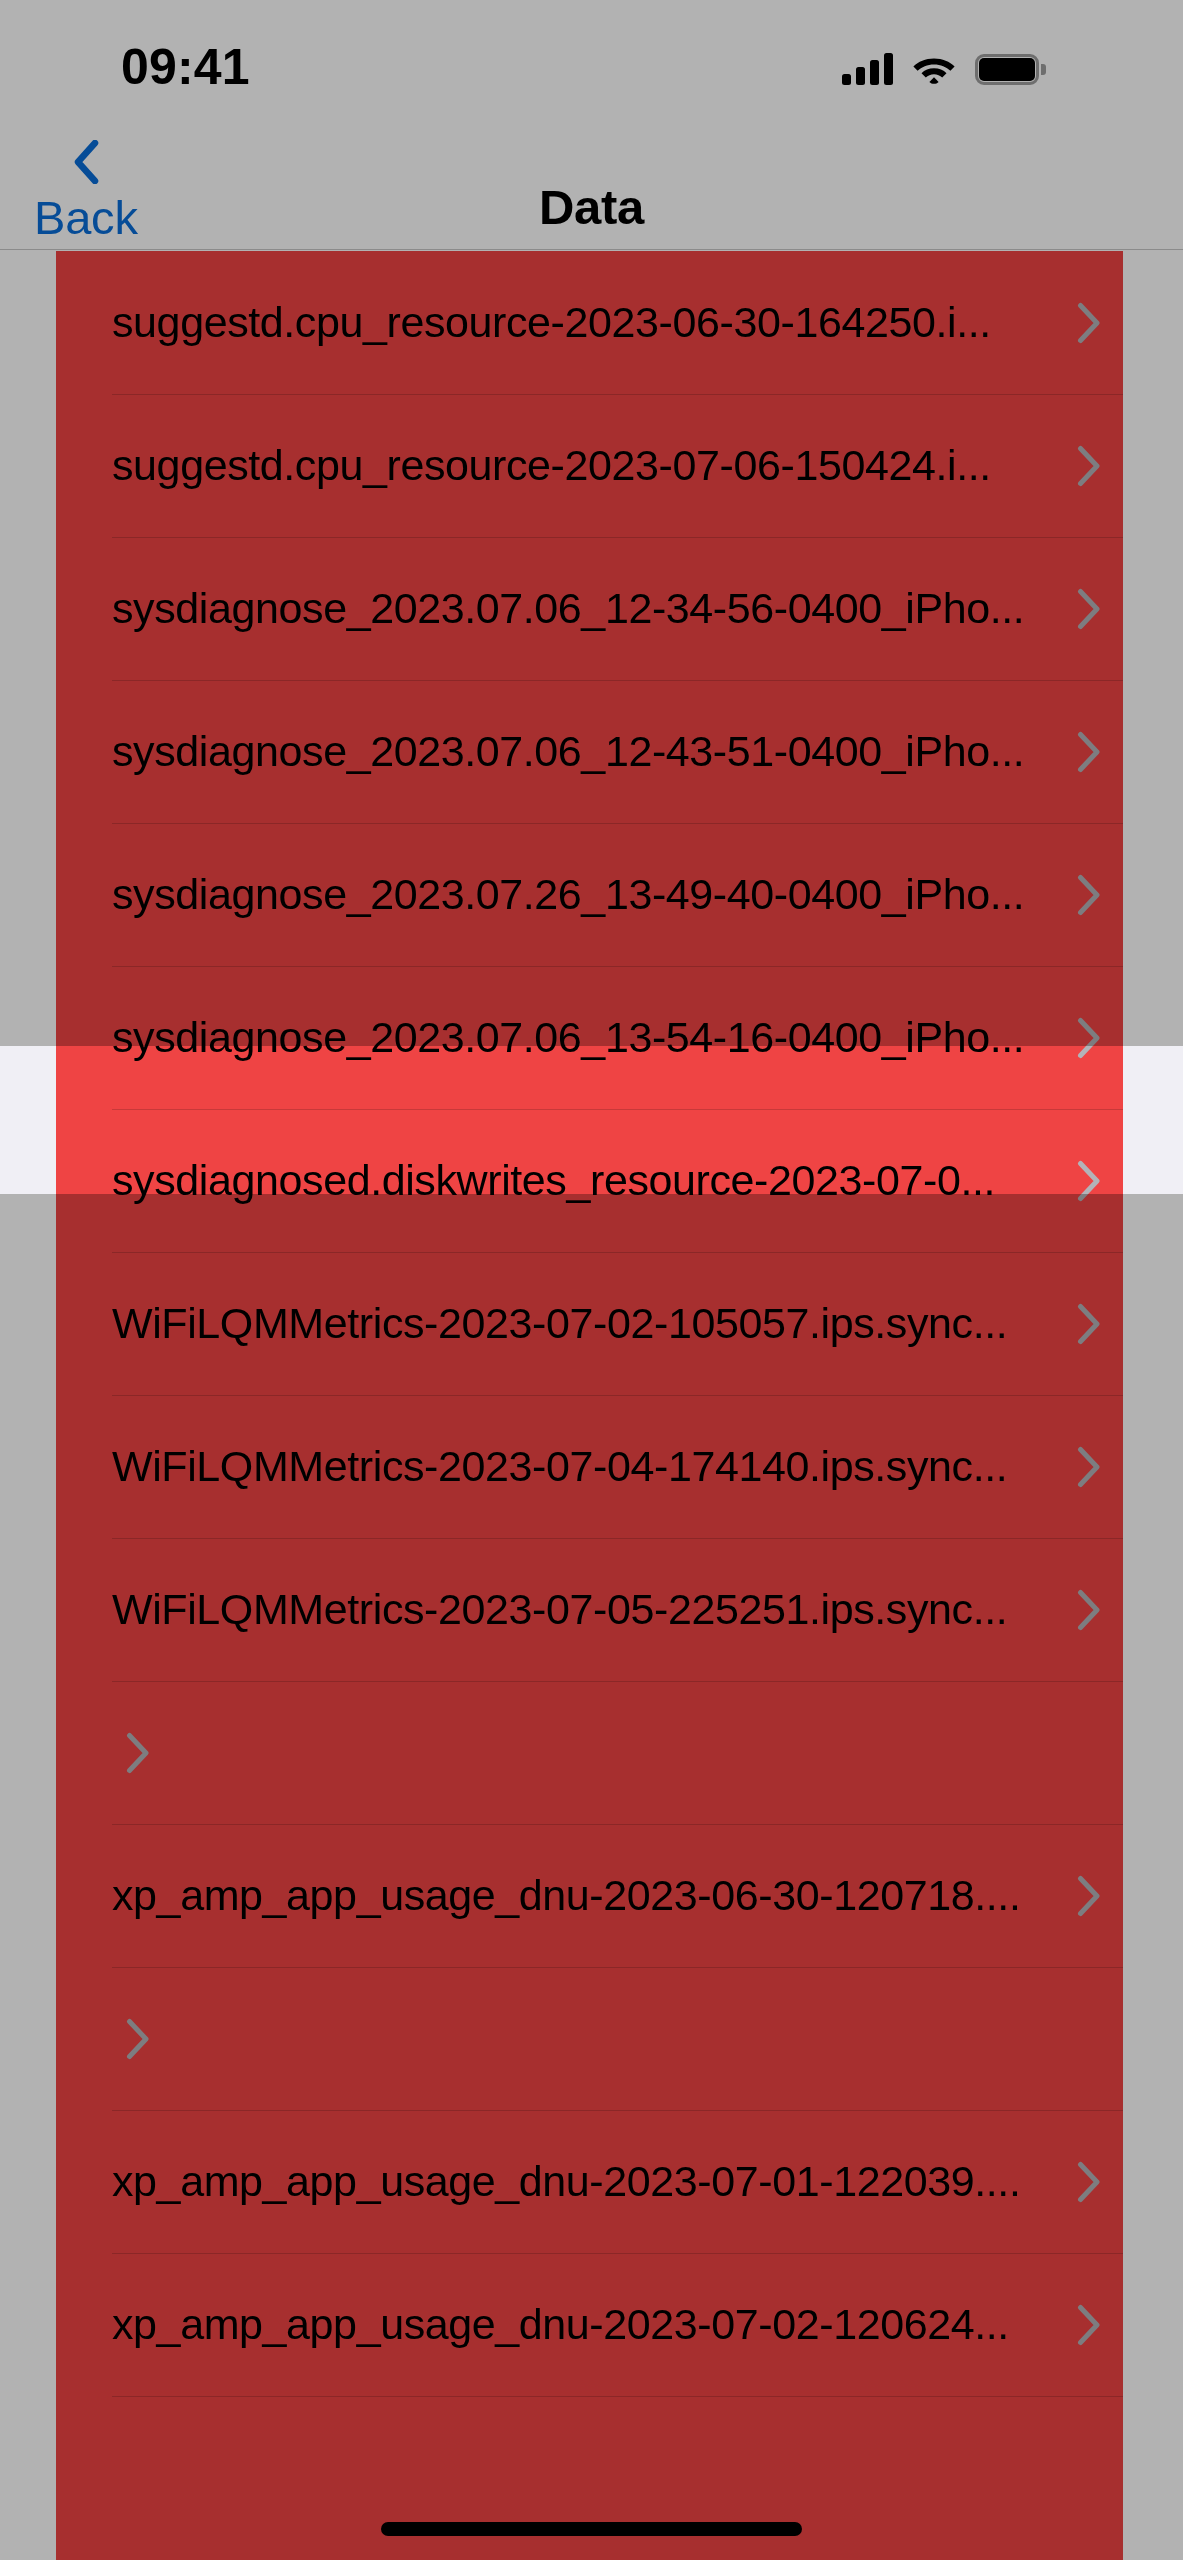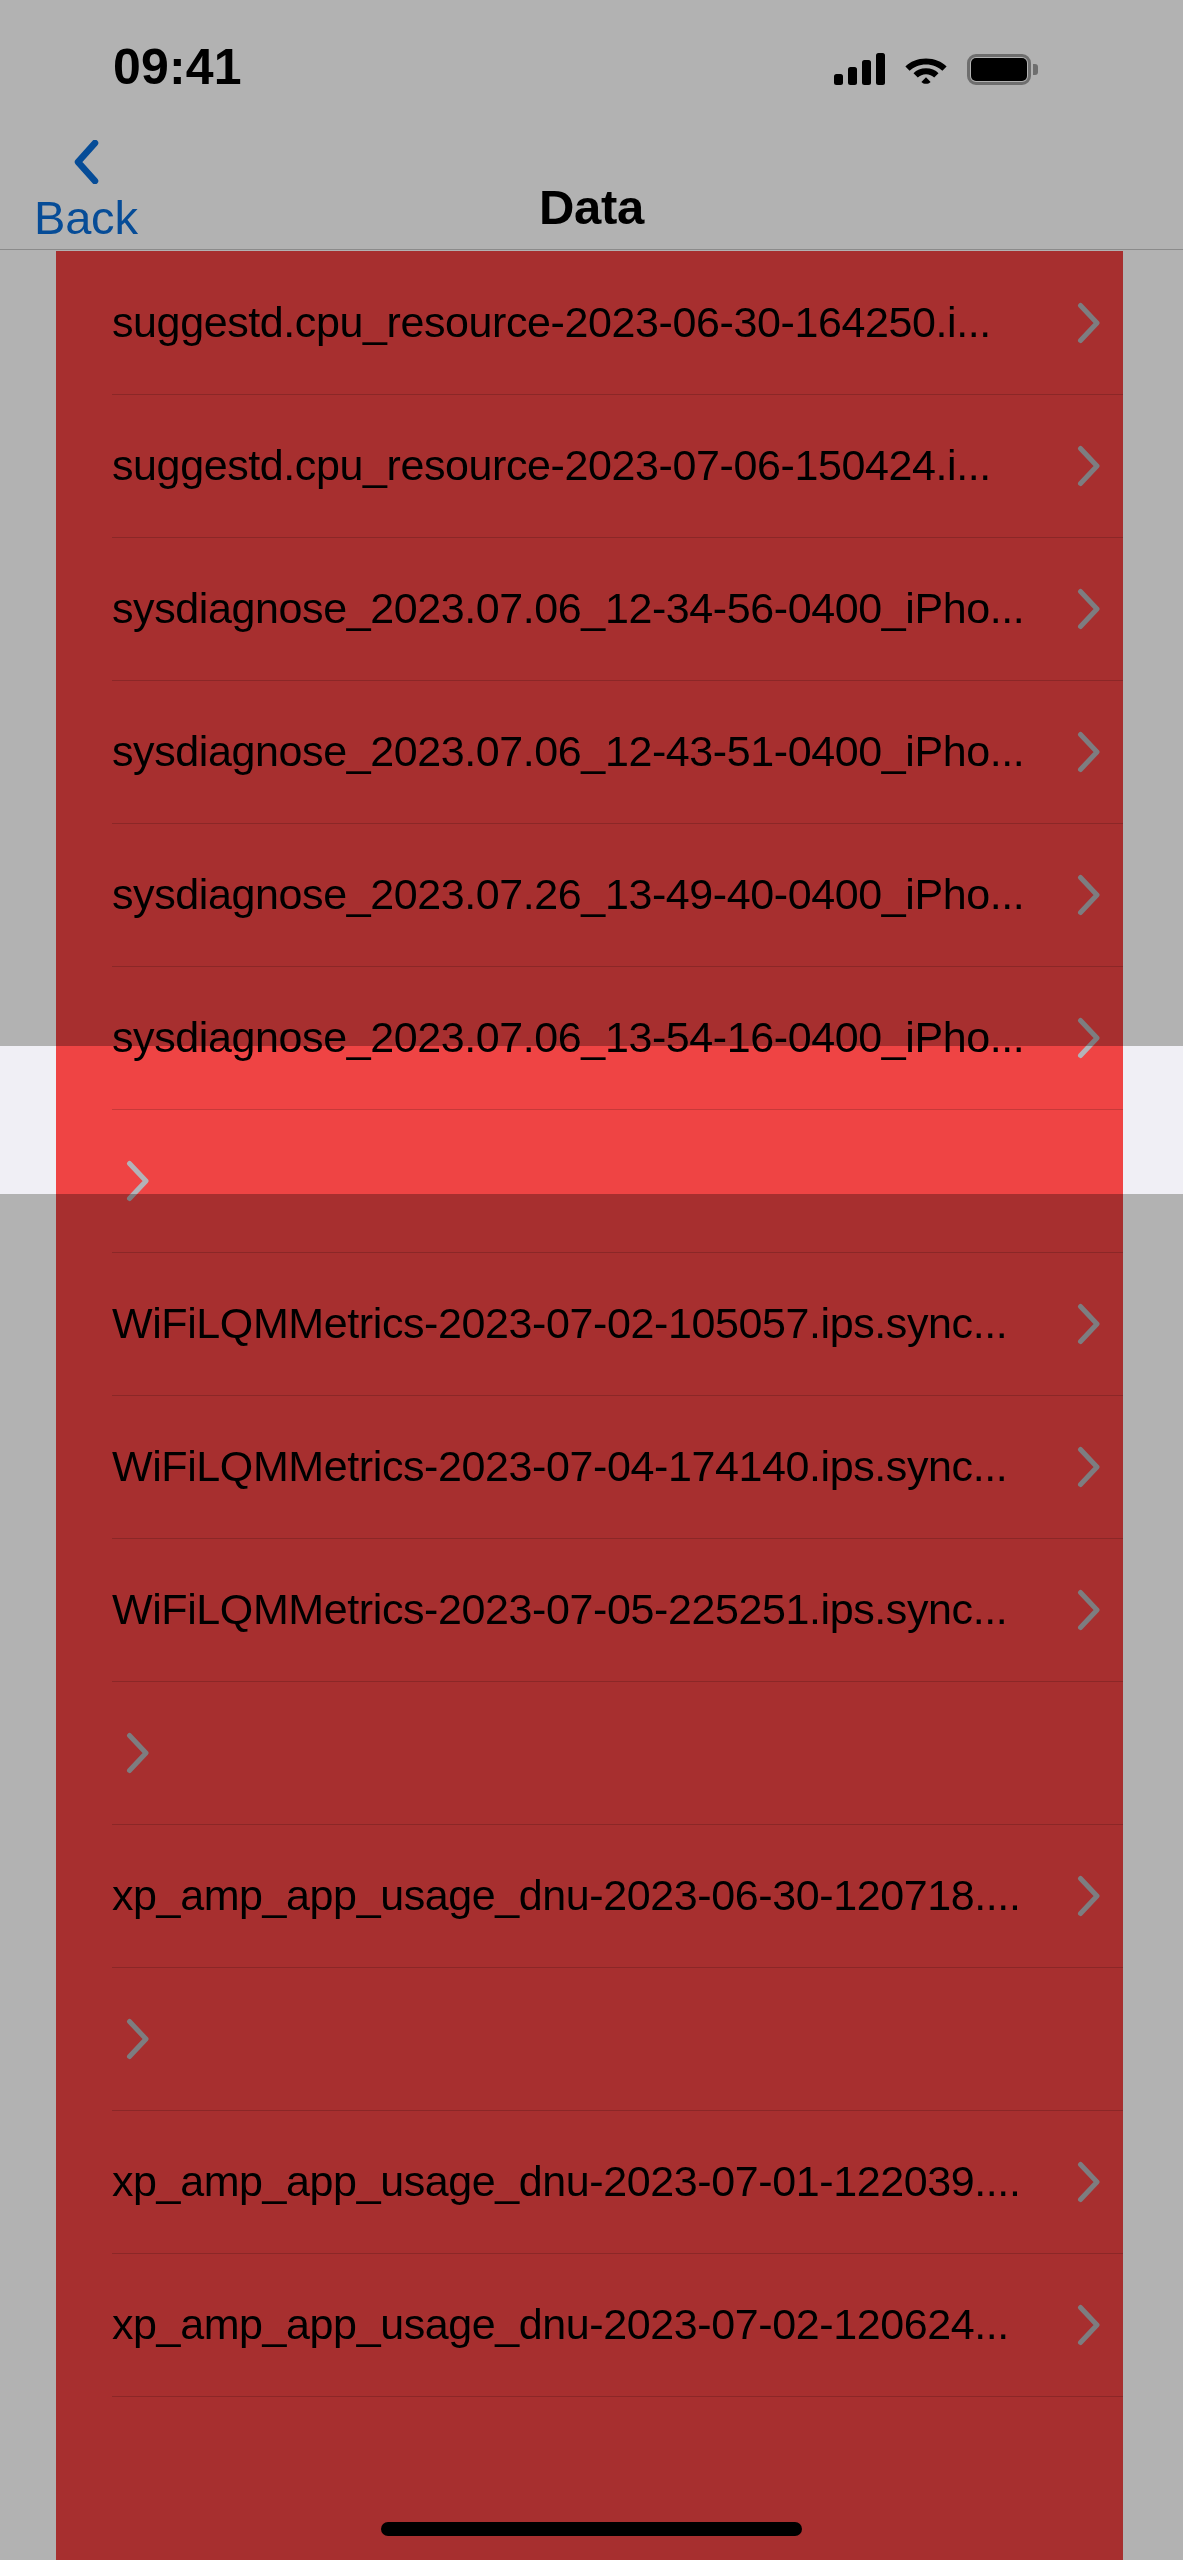--- a/index.html
+++ b/index.html
@@ -17,21 +17,21 @@
   }
 
   
   #screen{
     position:absolute; inset:0;
     background:#ffffff;
   }
 
   
   #statusbar{
-    position:absolute; top:0; left:9px;
+    position:absolute; top:0; left:17px;
     width:1084px; height:140px;
     background:#ffffff;
   }
   #clock{
     position:absolute; left:104px; top:38px;
     font-size:50px; font-weight:600; color:#000;
     letter-spacing:0.2px;
   }
   #status-right{
     position:absolute; right:62px; top:44px;
@@ -221,20 +221,21 @@
         </div>
         <div class="row">
           <span class="sep"></span>
           <span class="name">sysdiagnose_2023.07.06_13-54-16-0400_iPho...</span>
           <span class="disc"><svg viewBox="0 0 24 42" width="24" height="42" aria-hidden="true">
               <path d="M3.5 3.5L20 21 3.5 38.5" fill="none" stroke="#b3b3b8" stroke-width="5" stroke-linecap="round" stroke-linejoin="round"></path>
             </svg></span>
         </div>
         <div class="row">
           <span class="sep"></span>
+          <span class="name">sysdiagnosed.diskwrites_resource-2023-07-0...</span>
           <span class="disc"><svg viewBox="0 0 24 42" width="24" height="42" aria-hidden="true">
               <path d="M3.5 3.5L20 21 3.5 38.5" fill="none" stroke="#b3b3b8" stroke-width="5" stroke-linecap="round" stroke-linejoin="round"></path>
             </svg></span>
         </div>
         <div class="row">
           <span class="sep"></span>
           <span class="name">WiFiLQMMetrics-2023-07-02-105057.ips.sync...</span>
           <span class="disc"><svg viewBox="0 0 24 42" width="24" height="42" aria-hidden="true">
               <path d="M3.5 3.5L20 21 3.5 38.5" fill="none" stroke="#b3b3b8" stroke-width="5" stroke-linecap="round" stroke-linejoin="round"></path>
             </svg></span>

